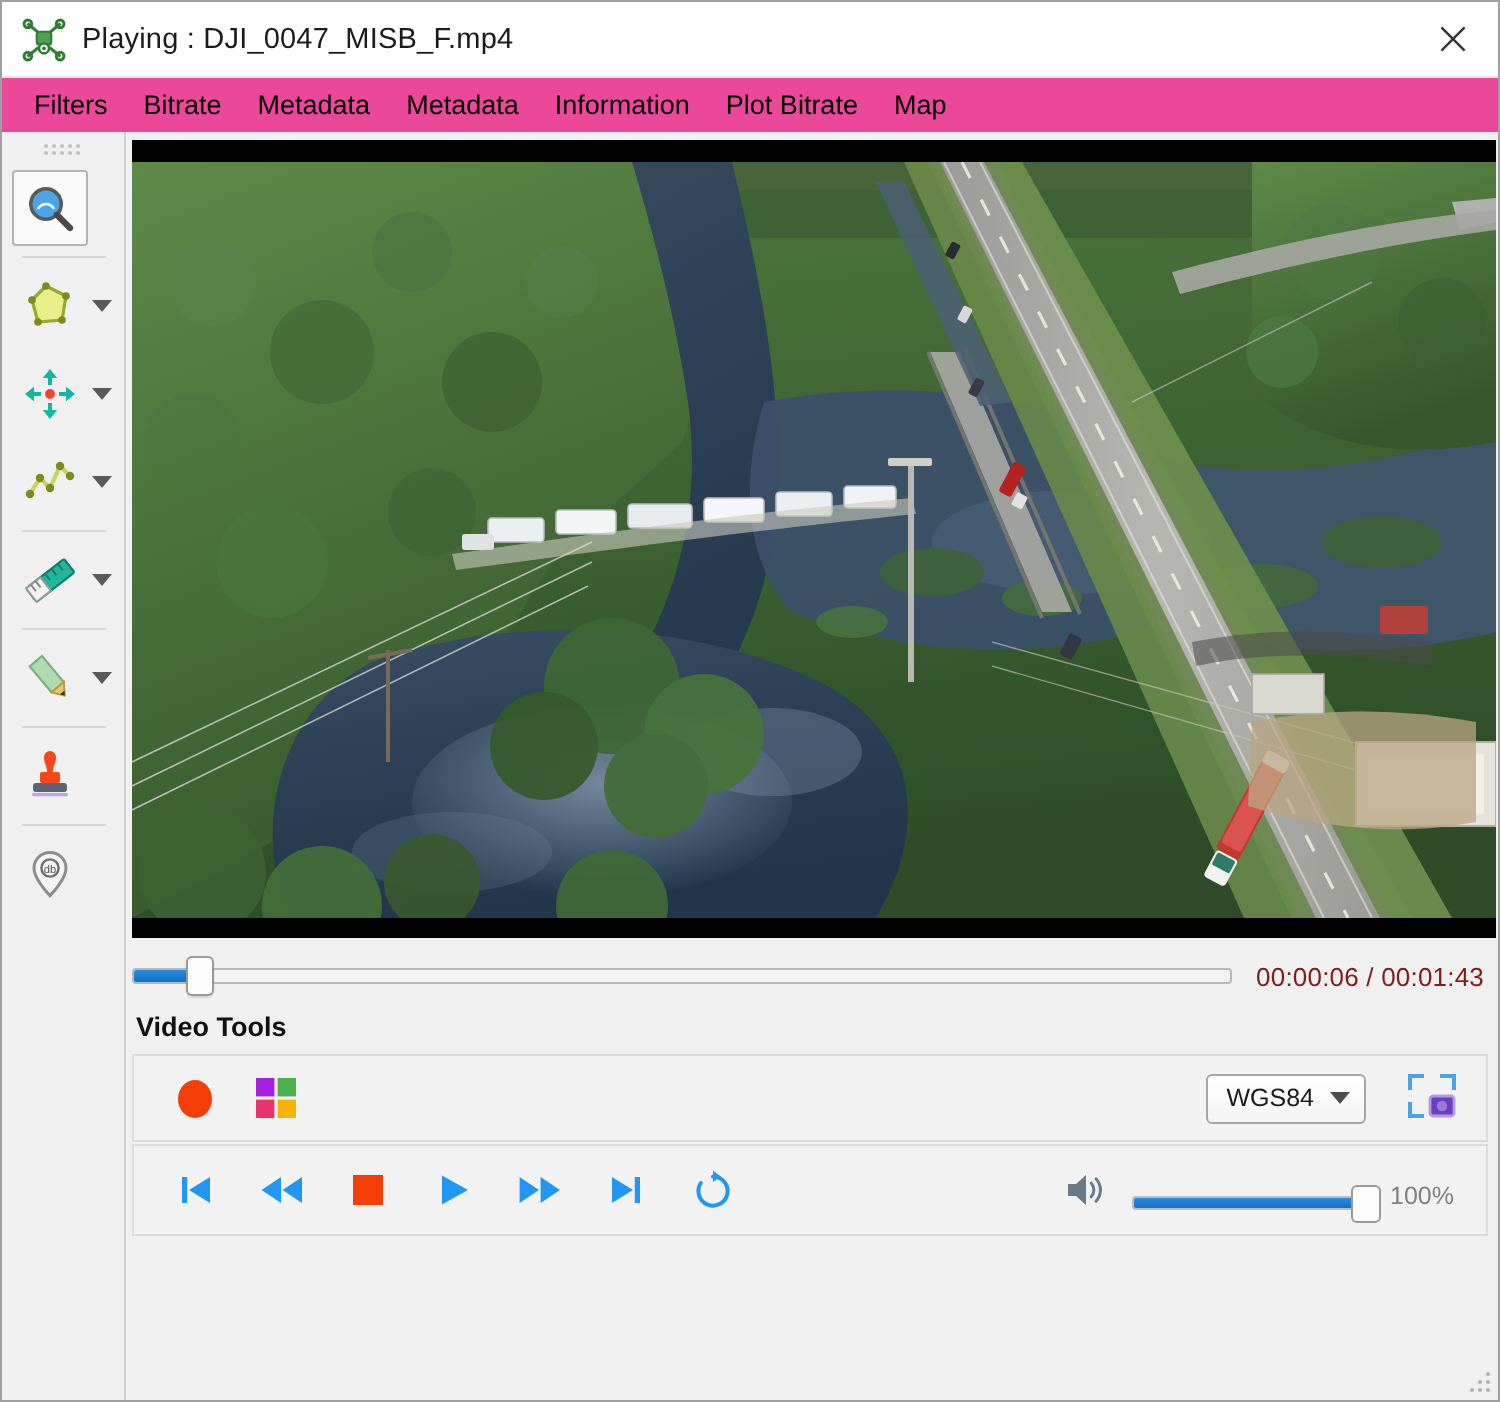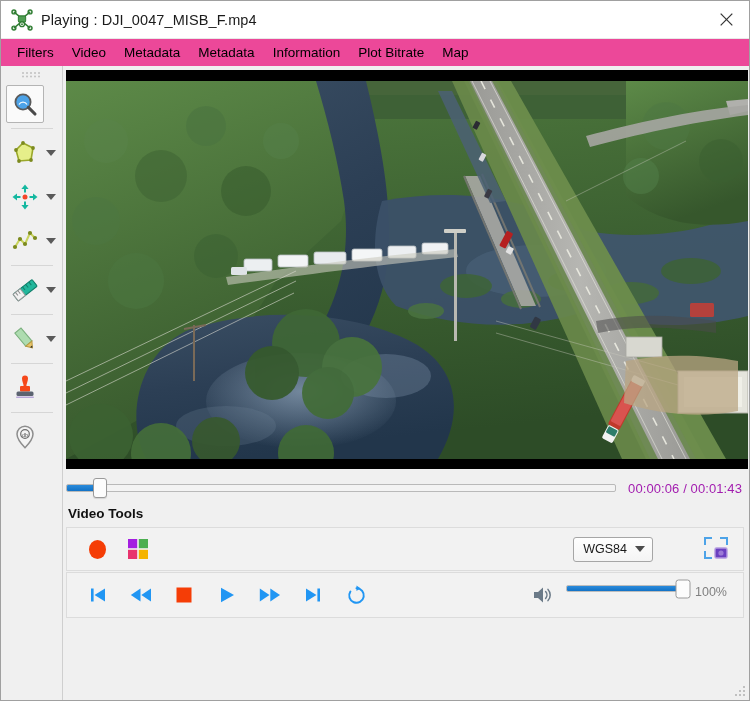--- a/index.html
+++ b/index.html
@@ -109,21 +109,21 @@
     background: linear-gradient(#2b8bdb, #1272c6);
     border-radius: 1px;
   }
   .slider-handle {
     position: absolute; top: 50%; transform: translate(-50%, -50%);
     width: 14px; height: 20px;
     background: #fcfcfc; border: 1px solid #9a9a9a; border-radius: 3px;
     box-shadow: 0 1px 1px rgba(0,0,0,.12);
   }
   .time-label {
-    font-size: 13px; color: #a21caf; margin-left: 12px;
+    font-size: 13px; color: #7f1d1d; margin-left: 12px;
     white-space: nowrap; letter-spacing: .1px;
   }
 
   
   .section-head {
     display: flex; align-items: center;
     font-size: 13.5px; font-weight: bold; color: #111;
     height: 25px; flex: 0 0 auto; padding-left: 2px;
   }
   .chevron {
@@ -139,21 +139,21 @@
   .vt-panel {
     height: 44px; display: flex; align-items: center;
     padding: 0 14px 0 22px; margin-top: 1px;
   }
   .vt-left { display: flex; align-items: center; gap: 22px; }
   .rec-dot {
     width: 17px; height: 19px; border-radius: 50%;
     background: #f53d06; cursor: pointer;
   }
   .grid-icon { width: 20px; height: 20px; display: block; cursor: pointer; }
-  .vt-right { margin-left: auto; display: flex; align-items: center; gap: 50px; }
+  .vt-right { margin-left: auto; display: flex; align-items: center; gap: 20px; }
   .combo {
     min-width: 78px; height: 25px;
     border: 1px solid #a6a6a6; border-radius: 3px;
     background: linear-gradient(#ffffff, #f4f4f4);
     display: flex; align-items: center; justify-content: space-between;
     padding: 0 7px 0 9px;
     font-size: 12.5px; color: #1a1a1a; cursor: pointer;
   }
   .combo .caret-sm {
     width: 0; height: 0; margin-left: 8px;
@@ -167,21 +167,21 @@
   .ctrl-panel {
     height: 46px; display: flex; align-items: center;
     padding: 0 16px 0 18px; margin-top: 1px;
   }
   .ctrl-left { display: flex; align-items: center; gap: 17px; }
   .ctrl-btn {
     width: 26px; height: 26px;
     display: flex; align-items: center; justify-content: center;
     cursor: pointer; border-radius: 2px;
   }
-  .ctrl-right { margin-left: auto; display: flex; align-items: flex-start; }
+  .ctrl-right { margin-left: auto; display: flex; align-items: flex-end; }
   .vol-icon { width: 22px; height: 20px; margin-right: 11px; }
   .vol-track {
     position: relative; width: 118px; height: 7px;
     background: #eee; border: 1px solid #bdbdbd; border-radius: 2px;
   }
   .vol-fill {
     position: absolute; left: 0; top: 0; bottom: 0;
     background: linear-gradient(#2b8bdb, #1272c6); border-radius: 1px;
   }
   .vol-handle {
@@ -219,21 +219,21 @@
     <div class="close-btn">
       <svg width="13" height="13" viewBox="0 0 13 13">
         <line x1="0.7" y1="0.7" x2="12.3" y2="12.3" stroke="currentColor" stroke-width="1.2"></line>
         <line x1="12.3" y1="0.7" x2="0.7" y2="12.3" stroke="currentColor" stroke-width="1.2"></line>
       </svg>
     </div>
   </div>
 
   <div class="menubar">
     <div class="menu-item">Filters</div>
-    <div class="menu-item">Video</div>
+    <div class="menu-item">Bitrate</div>
     <div class="menu-item">Metadata</div>
     <div class="menu-item">Metadata</div>
     <div class="menu-item">Information</div>
     <div class="menu-item">Plot Bitrate</div>
     <div class="menu-item">Map</div>
   </div>
 
   <div class="body-area">
 
     <div class="toolbar">

